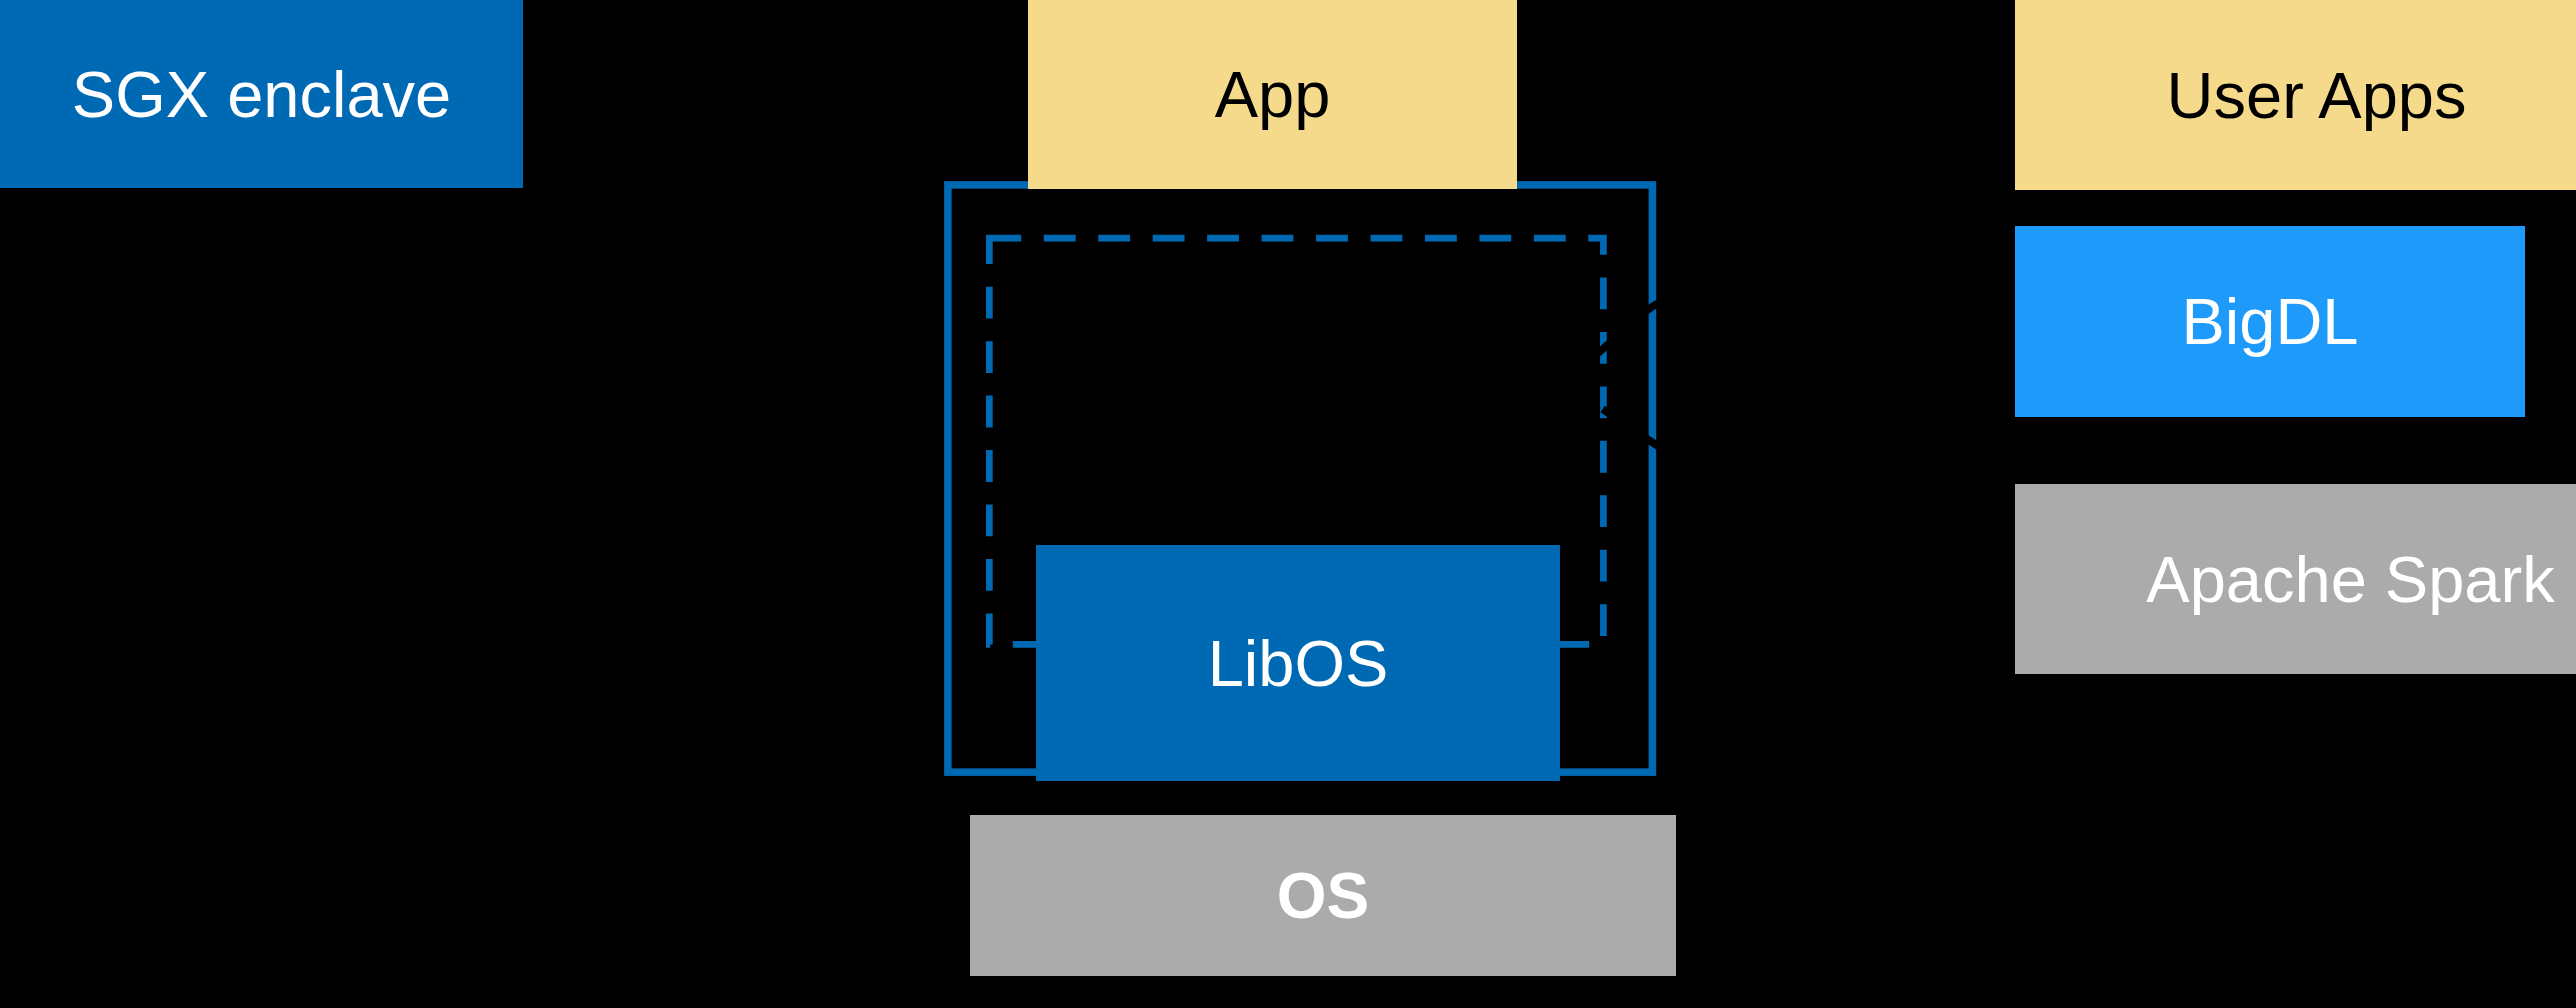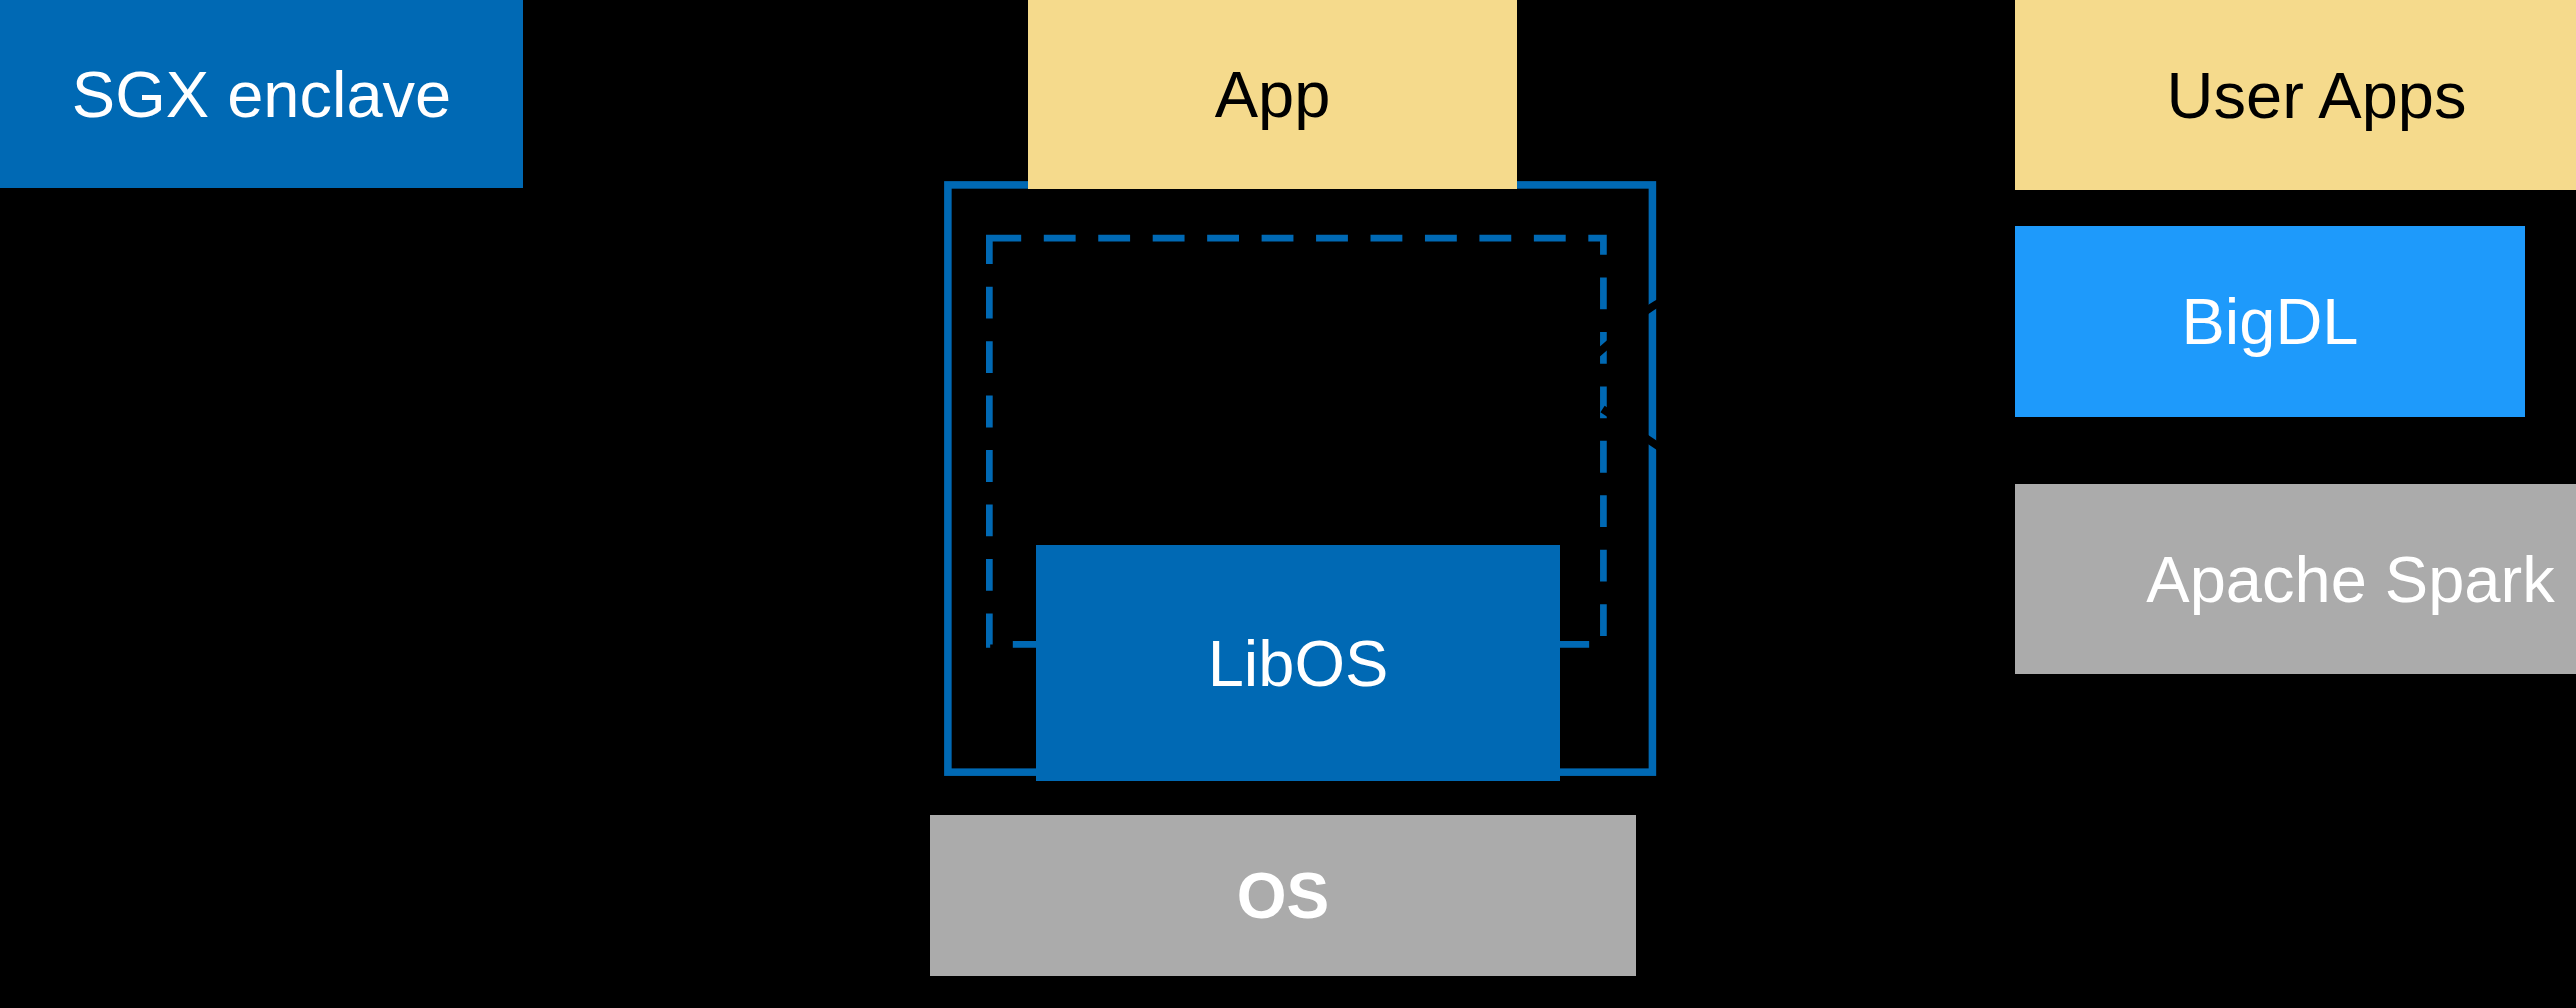--- a/index.html
+++ b/index.html
@@ -33,21 +33,21 @@
   .bold{font-weight:bold;font-size:64px;}
   svg.layer{position:absolute;left:0;top:0;width:2576px;height:1009px;}
   #border-layer{z-index:1;}
   .node{z-index:2;}
   #arrow-layer{z-index:3;pointer-events:none;}
 
   
   #sgx-box        {left:0;     top:503; width:523px; height:188px;}
   #app-box        {left:1028px;top:352; width:489px; height:189px;}
   #libos-box      {left:1036px;top:545px;width:524px;height:236px;}
-  #os-box         {left:930px;top:815px;width:706px;height:161px;}
+  #os-box         {left:970px;top:815px;width:706px;height:161px;}
   #user-apps-box  {left:2015px;top:0;    width:561px;height:190px;padding-left:42px;}
   #bigdl-box      {left:2015px;top:226px;width:510px;height:191px;justify-content:center;}
   #apache-spark-box{left:2015px;top:478px;width:671px;height:190px;margin-top:6px;}
 </style>
 </head>
 <body>
 
 <div id="canvas">
 
   <svg id="border-layer" class="layer" viewBox="0 0 3075 1204">

